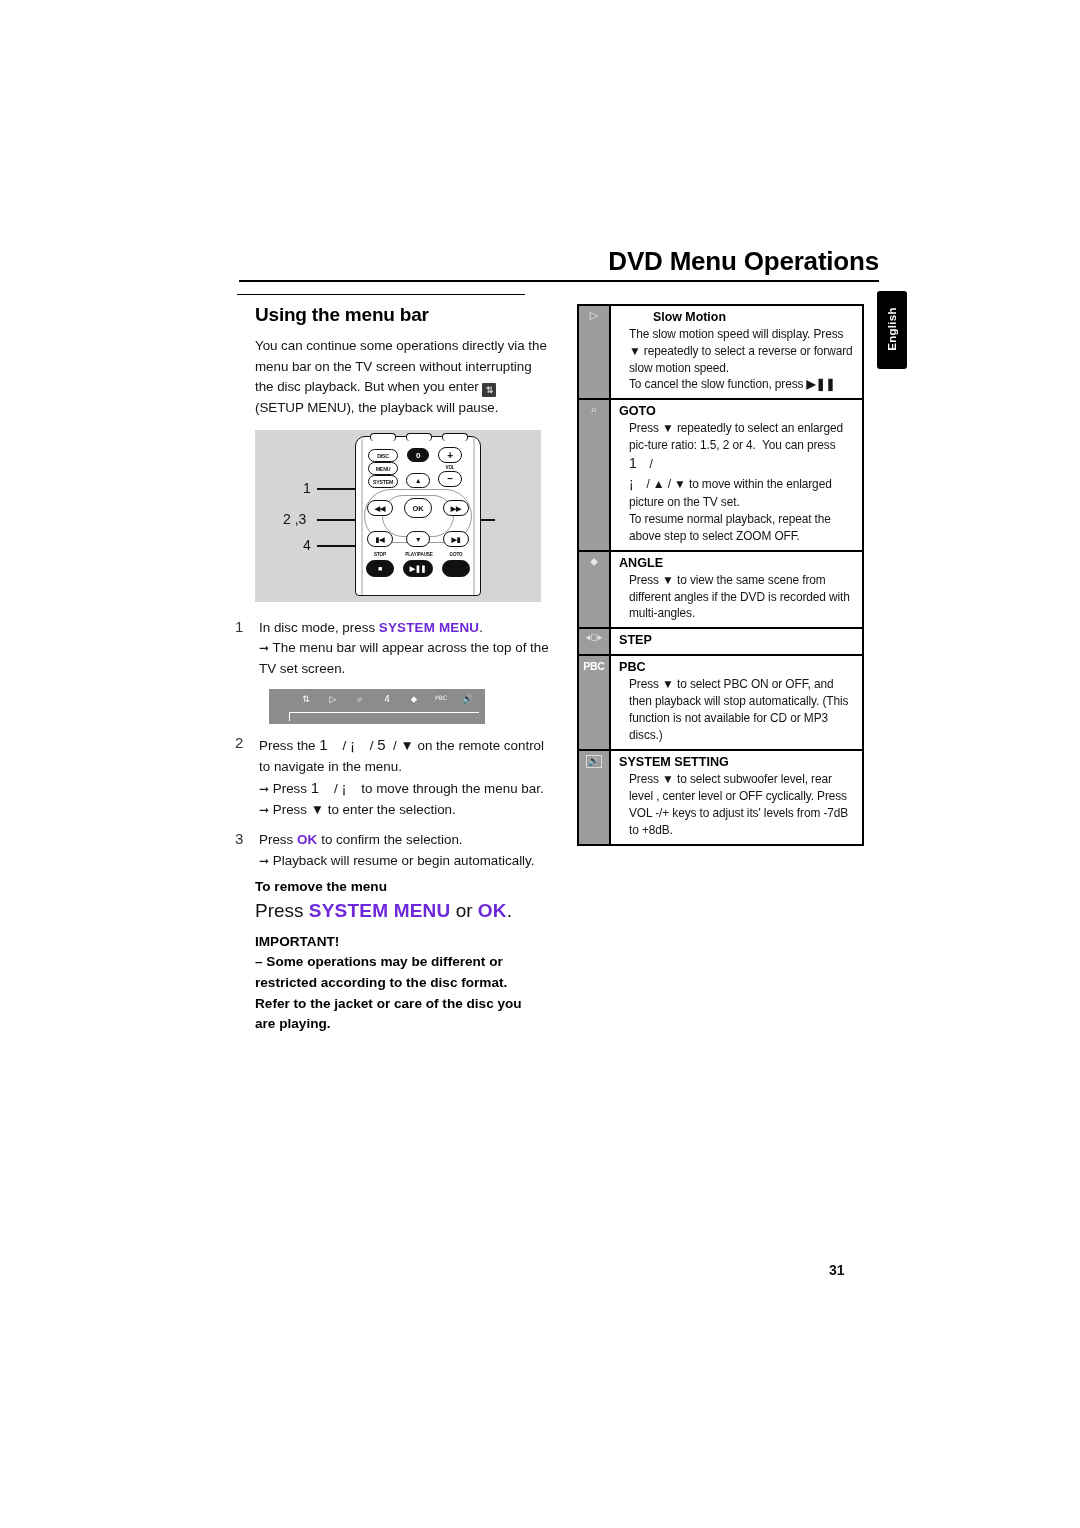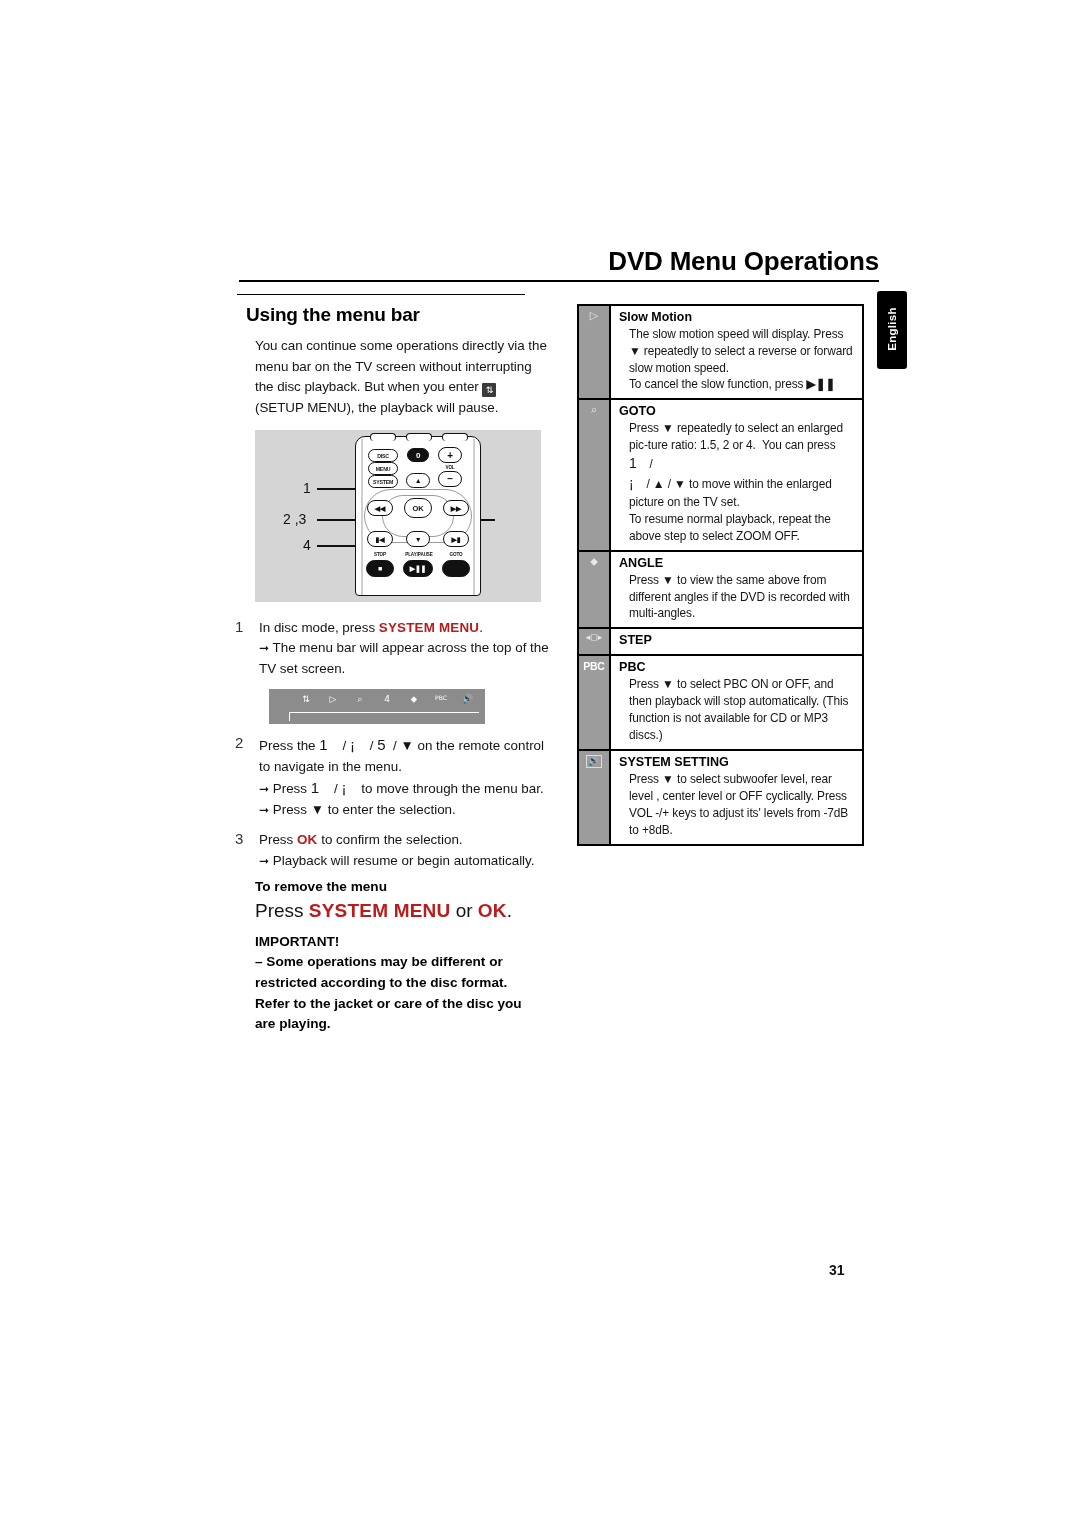--- a/index.html
+++ b/index.html
@@ -77,21 +77,21 @@
   #section-rule {
     border-top: 1.3px solid #000;
     width: 288px;
     height: 0;
     margin-bottom: 9px;
   }
   #section-title {
     font-size: 19px;
     font-weight: bold;
     letter-spacing: -0.2px;
-    margin: 0 0 10px 9px;
+    margin: 0 0 10px 18px;
   }
   .para {
     font-size: 13.4px;
     line-height: 1.53;
     margin: 0 0 0 18px;
     color: #141414;
     letter-spacing: -0.05px;
   }
   .setup-icon {
     display: inline-block;
@@ -187,21 +187,21 @@
     left: 2px; top: 0;
     font-size: 15px;
     color: #333;
   }
   .step-line {
     font-size: 13.4px;
     line-height: 1.52;
     color: #141414;
   }
   .arrow { font-family:"DejaVu Sans", sans-serif; font-size:12px; }
-  b.kbd { font-weight: bold; color:#b91c1c; letter-spacing:0.2px;}
+  b.kbd { font-weight: bold; color:#6d28d9; letter-spacing:0.2px;}
 
   
   #menubar-graphic {
     position: relative;
     margin: 8px 0 10px 36px;
     width: 216px; height: 35px;
     background: #8c8c8c;
   }
   #menubar-icons {
     position:absolute; left:28px; top:5px;
@@ -274,21 +274,21 @@
   .tbody {
     flex: 1 1 auto;
     padding: 3px 6px 5px 8px;
   }
   .tname {
     font-size: 12.6px;
     font-weight: bold;
     line-height: 1.35;
     color:#000;
   }
-  .tname.mixed { font-size: 12.4px; }
+  .tname.mixed { font-size: 12.4px; margin-left: 34px; }
   .tdesc {
     font-size: 11.9px;
     line-height: 1.42;
     color: #161616;
     padding-left: 10px;
     letter-spacing: -0.1px;
   }
   .tdesc .big1 { font-size:14px; }
 
   
@@ -434,21 +434,21 @@
       <div class="tbody">
         <div class="tname">GOTO</div>
         <div class="tdesc">Press ▼ repeatedly to select an enlarged pic-ture ratio: 1.5, 2 or 4.&nbsp; You can press <span class="big1">1</span>&nbsp;&nbsp;&nbsp;&nbsp;/<br><span class="big1">¡</span>&nbsp;&nbsp;&nbsp; / ▲ / ▼ to move within the enlarged picture on the TV set.<br>To resume normal playback, repeat the above step to select ZOOM OFF.</div>
       </div>
     </div>
 
     <div class="trow">
       <div class="ticon">⬥</div>
       <div class="tbody">
         <div class="tname">ANGLE</div>
-        <div class="tdesc">Press ▼ to view the same above from different angles  if the DVD is recorded with multi-angles.</div>
+        <div class="tdesc">Press ▼ to view the same scene from different angles  if the DVD is recorded with multi-angles.</div>
       </div>
     </div>
 
     <div class="trow">
       <div class="ticon" style="font-size:9px;">◂◻▸</div>
       <div class="tbody">
         <div class="tname">STEP</div>
       </div>
     </div>
 

